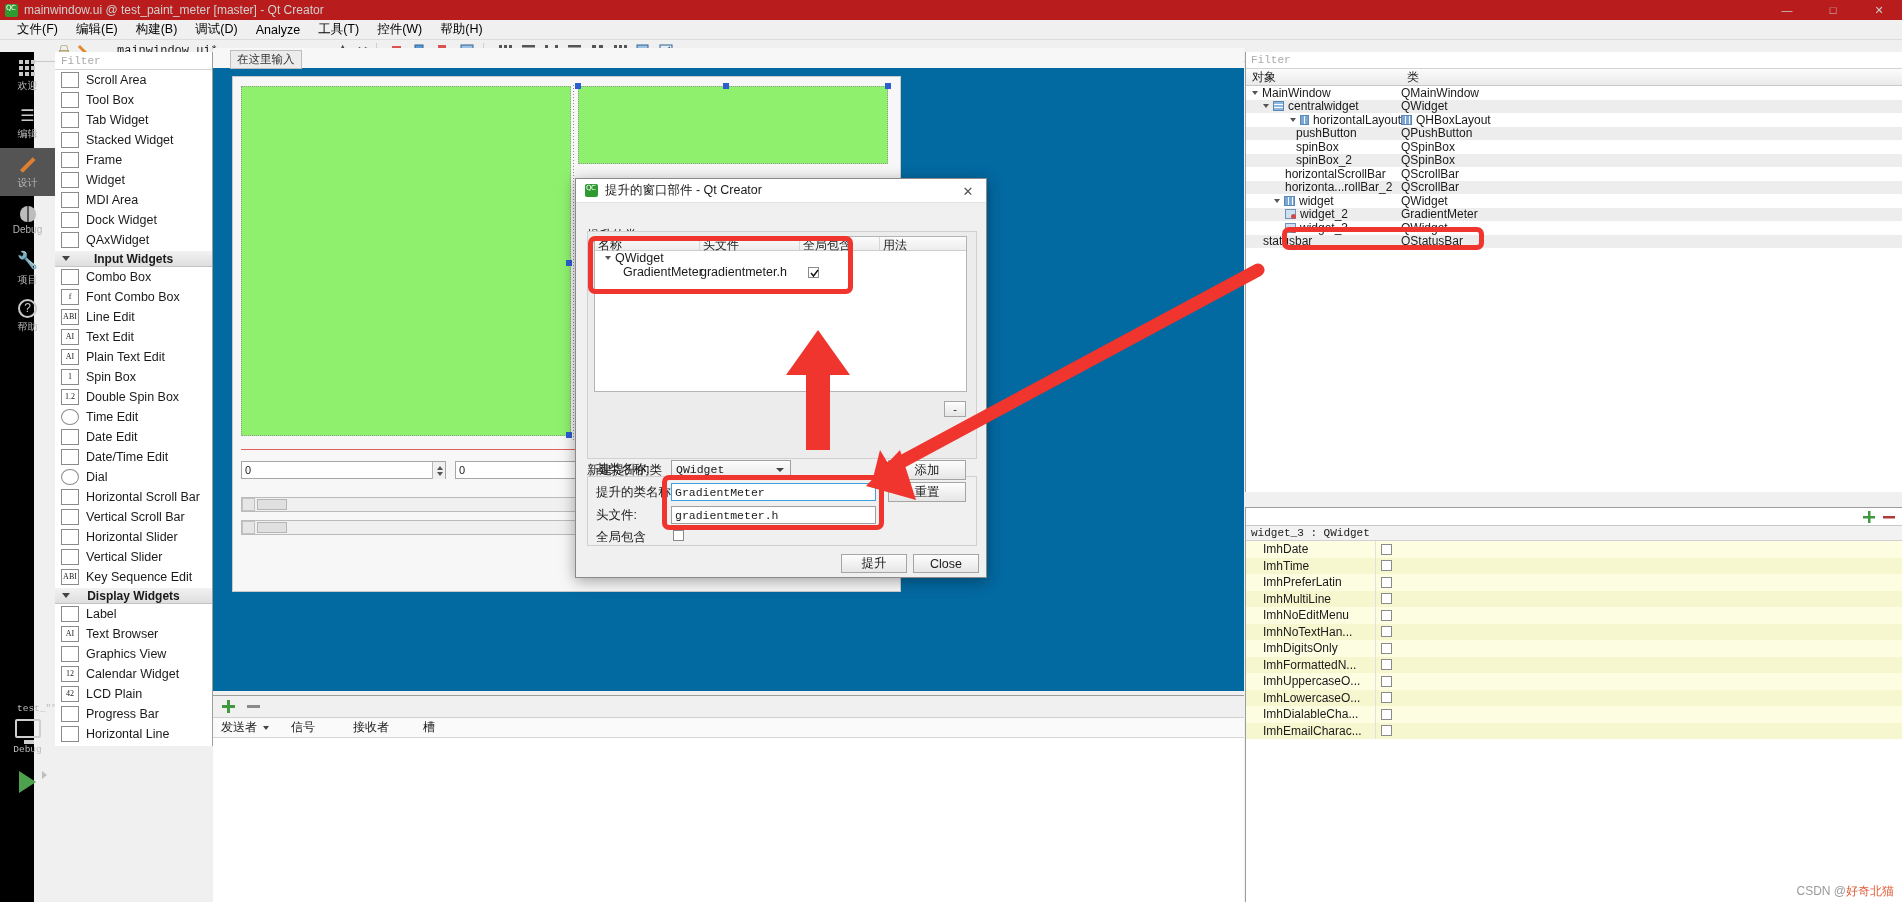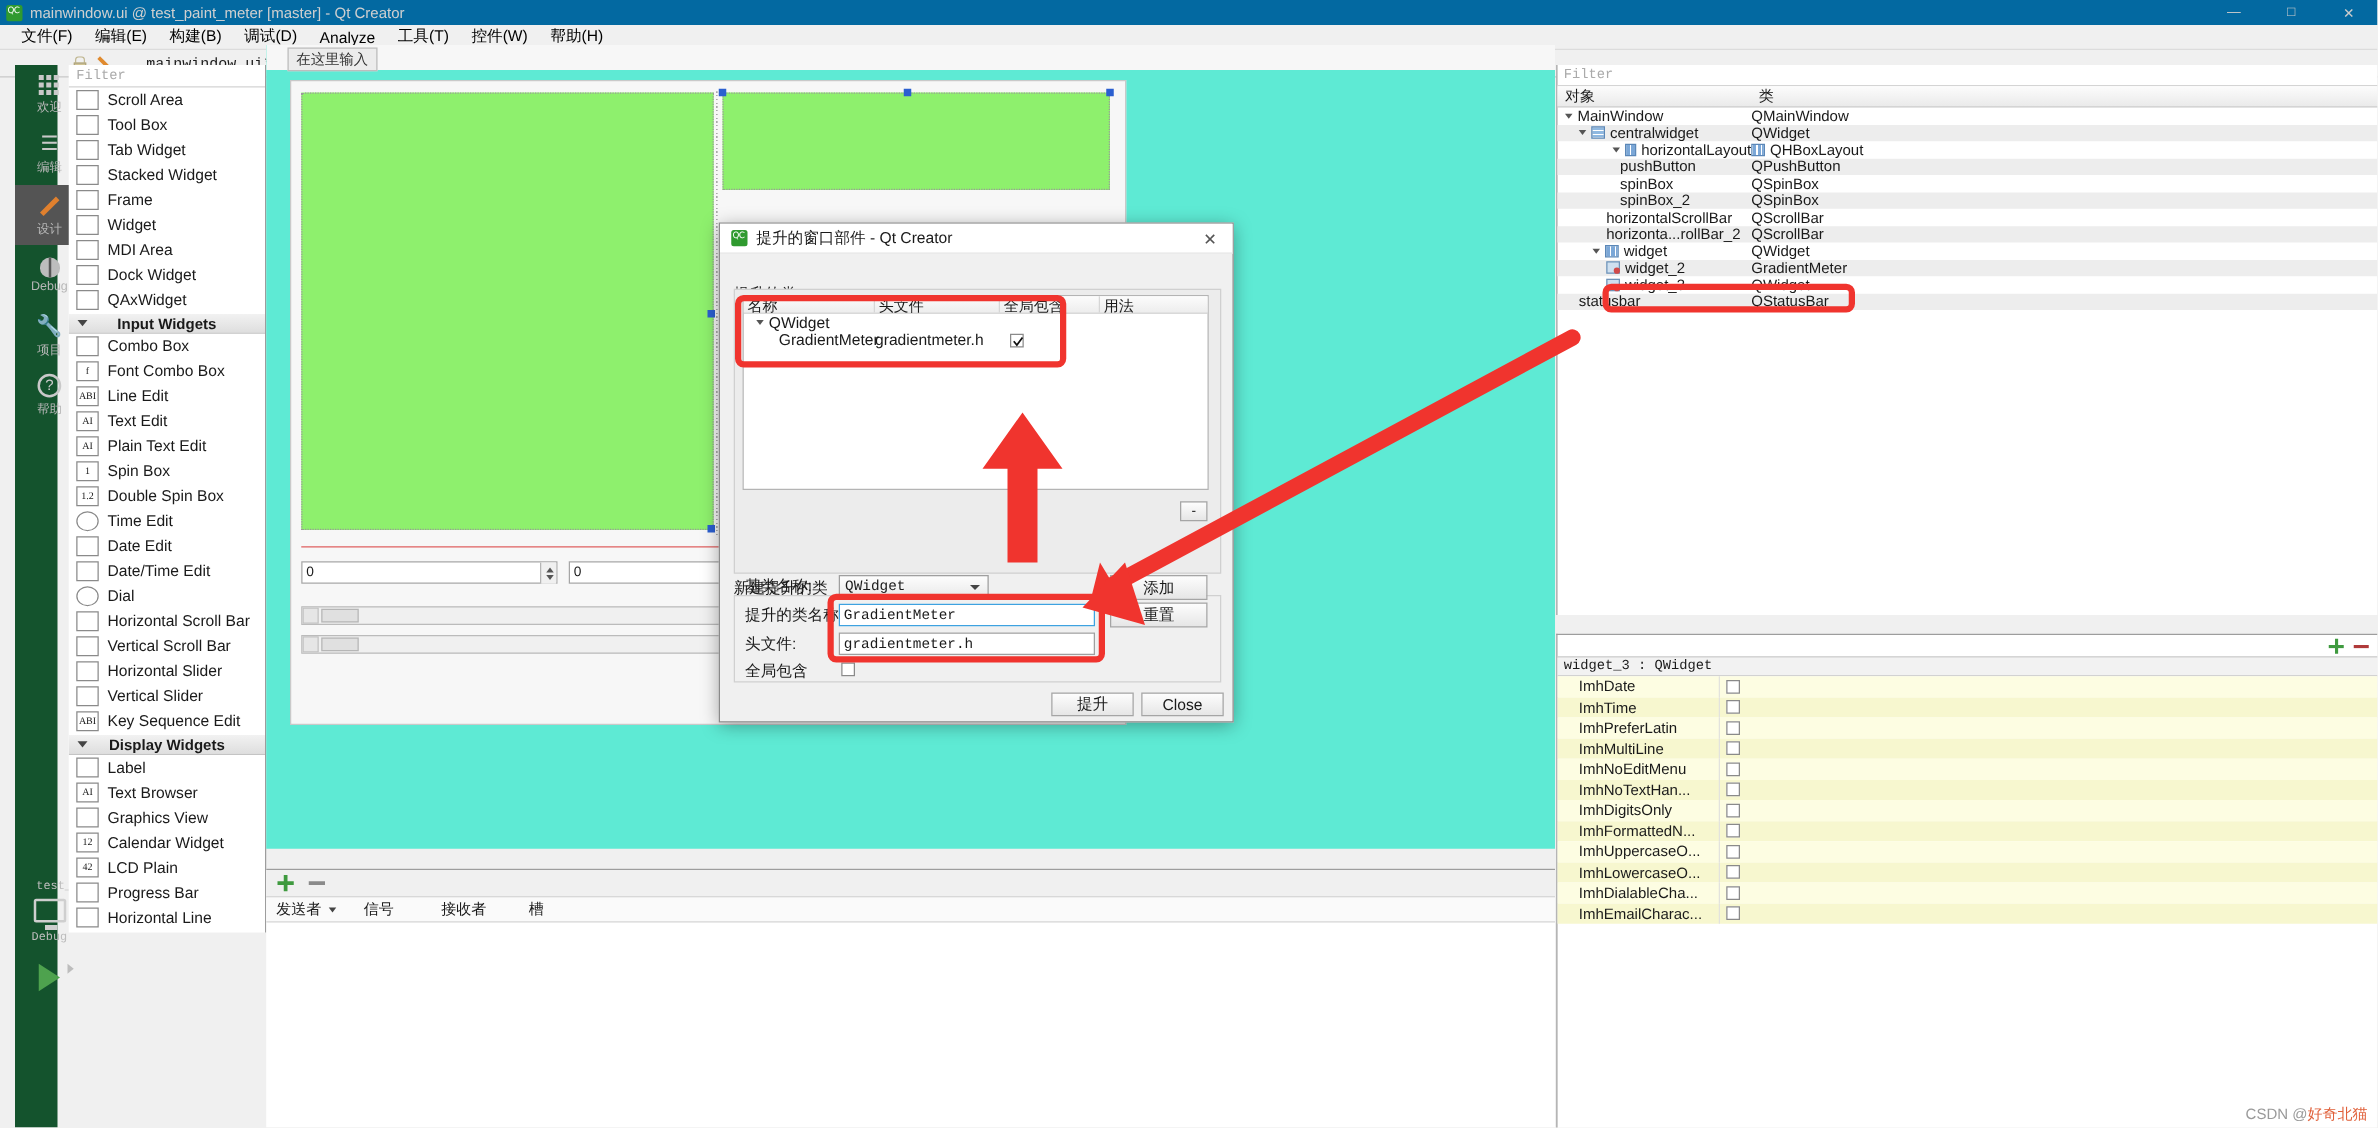--- a/index.html
+++ b/index.html
@@ -2,21 +2,21 @@
 <html><head>
 <meta charset="utf-8">
 <style>
   * { box-sizing: border-box; margin:0; padding:0; }
   html,body { width:1902px; height:902px; overflow:hidden;
     font-family:"Liberation Sans", sans-serif; font-size:12px; color:#1a1a1a; }
   body { background:#f0f0f0; position:relative; }
 
   
   #titlebar { position:absolute; left:0; top:0; width:1902px; height:20px;
-     background:#0369a1; color:#d0d0d0; display:flex; align-items:center; font-size:12px; }
+     background:#b91c1c; color:#d0d0d0; display:flex; align-items:center; font-size:12px; }
   #titlebar .qc-logo { width:13px; height:13px; margin:0 6px 0 5px; background:#2f9a2f;
      border-radius:2px; position:relative; }
   #titlebar .qc-logo:after{ content:"QC"; position:absolute; left:1px; top:0px; font-size:7px;
      color:#fff; font-family:"DejaVu Sans", sans-serif; letter-spacing:-0.5px;}
   #titlebar .t-text { flex:0 0 auto; }
   #win-btns { position:absolute; right:0; top:0; height:20px; display:flex; }
   #win-btns div { width:46px; height:20px; display:flex; align-items:center; justify-content:center;
      color:#ccc; font-size:11px; }
 
   
@@ -36,21 +36,21 @@
   #toolbar .penicon { margin-left:8px; width:15px; height:15px; position:relative; }
   #toolbar .penicon:after{content:""; position:absolute; left:2px; top:2px; width:12px; height:3px;
      background:#e08a2e; transform:rotate(45deg); transform-origin:left top; }
   #toolbar .fname{ margin-left:24px; font-family:"Liberation Mono", monospace; font-size:12px; }
   #toolbar .sep{ width:1px; height:16px; background:#cfcfcf; margin:0 7px; }
   #toolbar .updown{ margin-left:120px; width:10px; color:#444; font-size:9px; line-height:7px; text-align:center;}
   #toolbar .xbtn{ margin-left:9px; font-size:14px; color:#555; }
   #toolbar .tbicon{ width:16px; height:15px; margin-left:7px; position:relative;}
 
   
-  #modebar { position:absolute; left:12px; top:52px; width:34px; height:850px; background:#14532d; }
+  #modebar { position:absolute; left:0; top:52px; width:34px; height:850px; background:#000000; }
   .mode { width:55px; height:48px; display:flex; flex-direction:column; align-items:center;
      justify-content:center; color:#b6b6b6; font-size:10px; }
   .mode.active { background:#545454; }
   .mode .gl { font-size:16px; line-height:18px; color:#c9c9c9; }
   .mode .lbl { font-size:10px; margin-top:2px; }
   .grid3 { width:17px; height:17px; display:grid; grid-template-columns:repeat(3,4px);
      grid-template-rows:repeat(3,4px); gap:2px; }
   .grid3 i { background:#c9c9c9; display:block; }
   .penbig { width:20px; height:20px; position:relative; }
   .penbig:after{content:""; position:absolute; left:2px; top:16px; width:18px; height:4px;
@@ -90,22 +90,22 @@
 
   
   .ic-green { background:#8fbd4a; }
   .ic-hatch { background:repeating-linear-gradient(45deg,#e8e8e8 0 2px,#bfbfbf 2px 4px); border-color:#3a6fb5;}
   .ic-dark { background:#2b2b2b; }
   .ic-white { background:#fff; }
   .ic-t { font-size:8px; text-align:center; line-height:14px; font-family:"Liberation Serif", serif;}
   .ic-circ { border-radius:50%; border:2px solid #3b6ea5; background:#fff;}
 
   
-  #canvas { position:absolute; left:213px; top:36px; width:1031px; height:643px;
-     background:#5eead4; overflow:hidden; }
+  #canvas { position:absolute; left:213px; top:48px; width:1031px; height:643px;
+     background:#0369a1; overflow:hidden; }
   #tabstrip { position:absolute; left:0; top:0; width:1031px; height:20px; background:#f7f7f7; }
   #tabstrip .hint { position:absolute; left:17px; top:2px; padding:1px 6px; font-size:11.5px;
      background:#ececec; border:1px solid #bdbdbd; color:#333; }
   #form { position:absolute; left:19px; top:28px; width:669px; height:516px;
      background:#f7f7f7; border:1px solid #c9c9c9; }
   .formgreen { position:absolute; background:#8ef06d; border:1px dotted #9a9a9a; }
   .gh { position:absolute; width:6px; height:6px; background:#2b5fd0; }
   .dotlinev { position:absolute; background:repeating-linear-gradient(to bottom,#8f8f8f 0 1px,transparent 1px 3px);
      width:1px; }
   .redsel { position:absolute; border-top:1px solid #e06060; }

